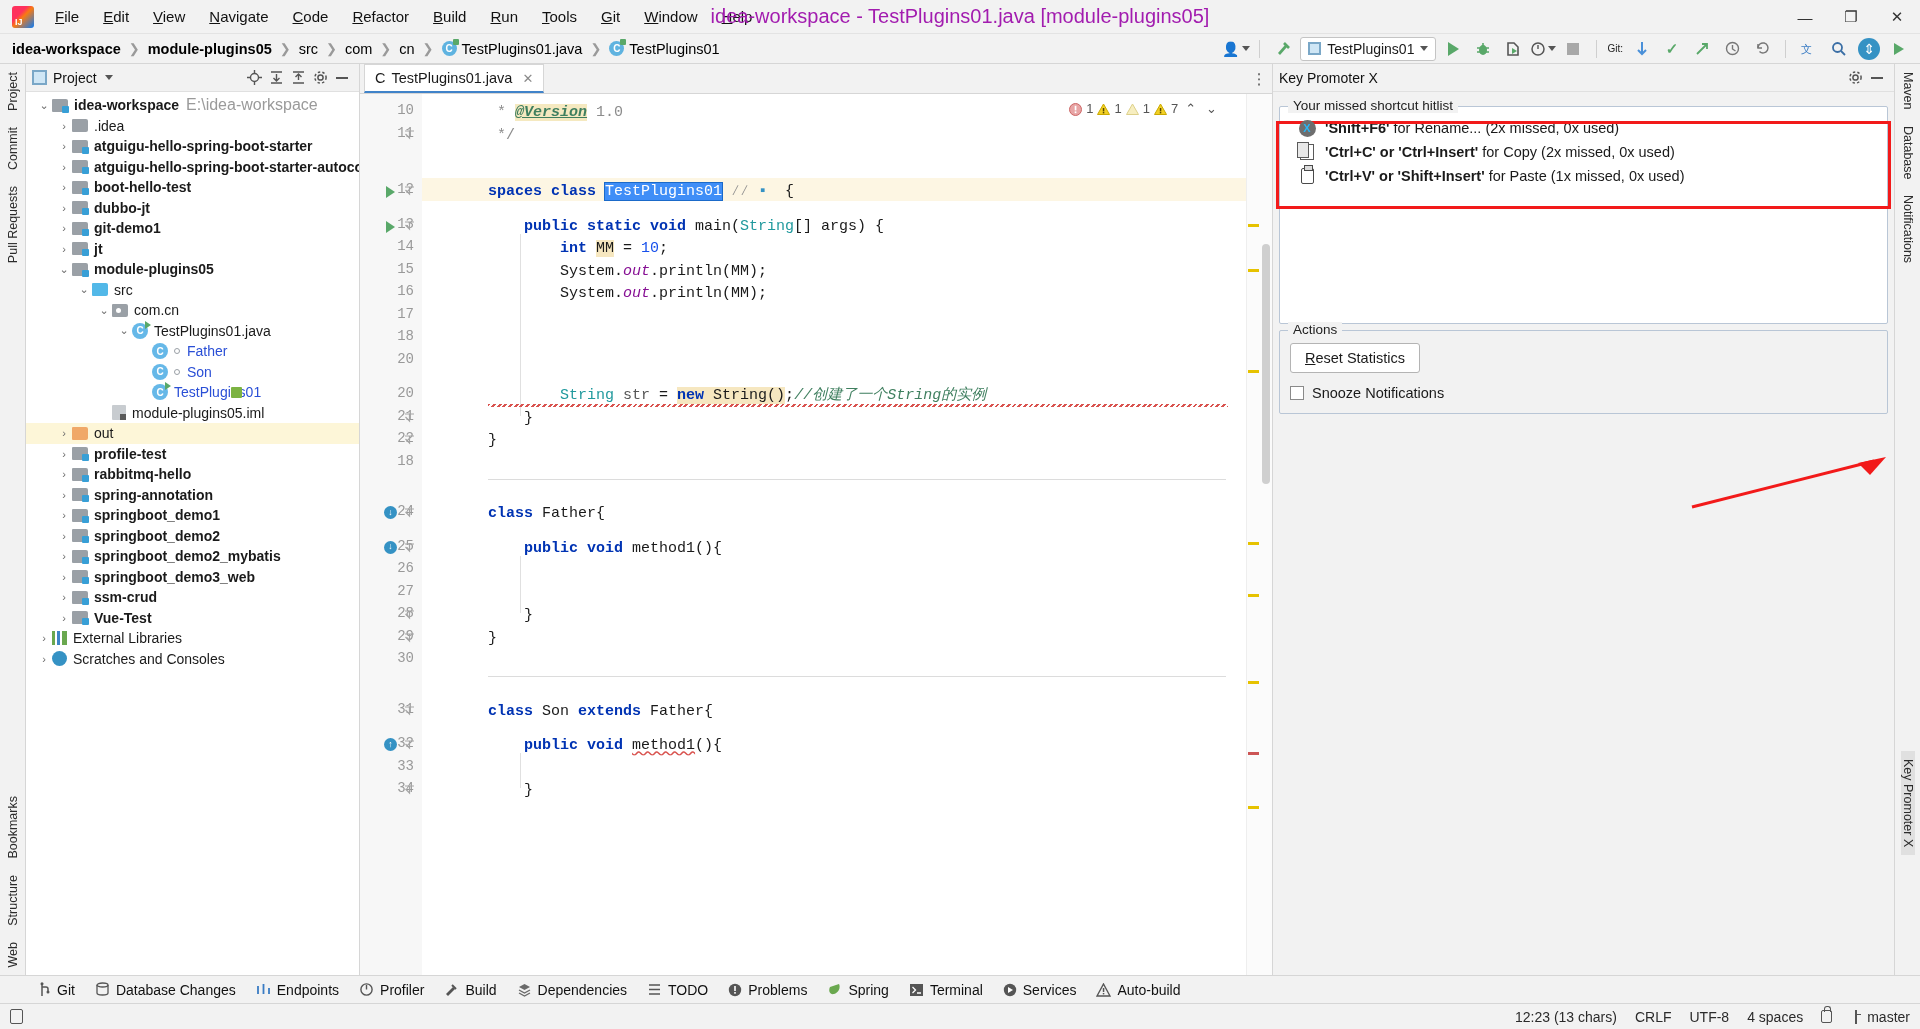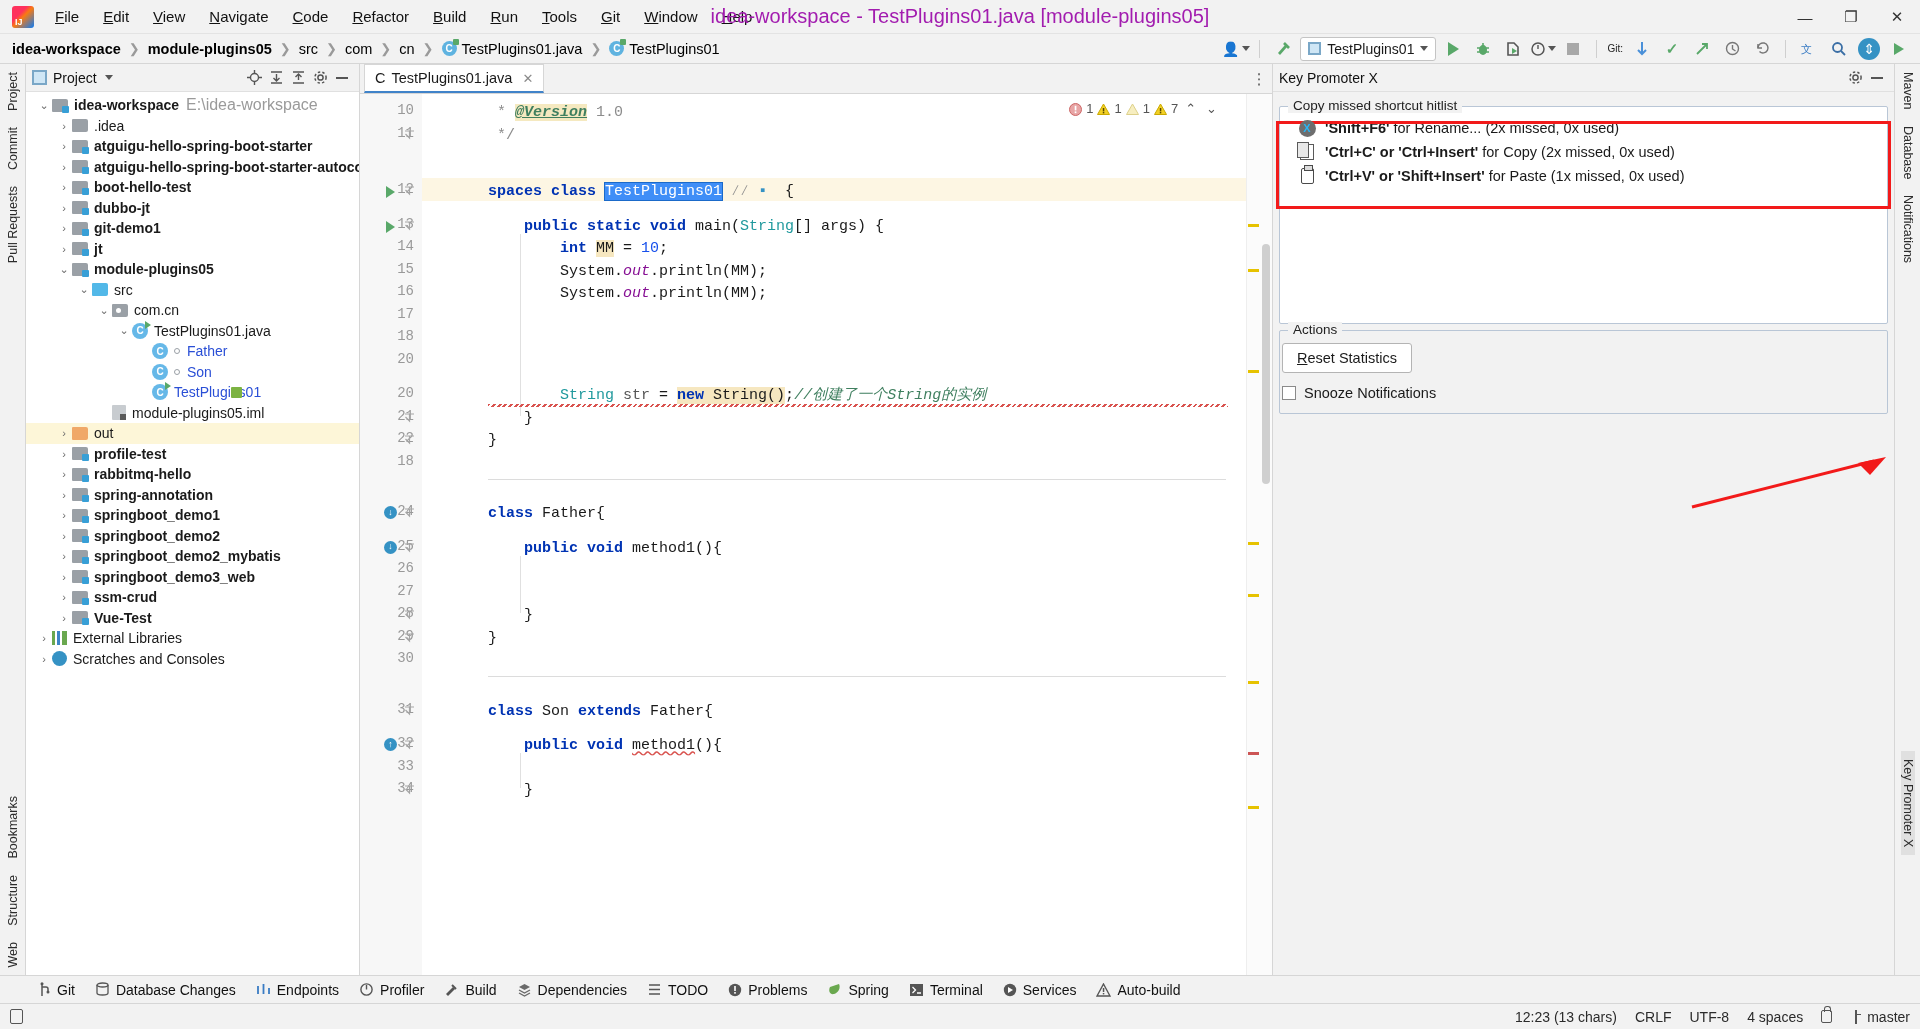--- a/index.html
+++ b/index.html
@@ -172,21 +172,21 @@
   .ico-copy { width:14px;height:16px;border:1.6px solid #5a5a5a;background:#fff;position:relative;}
   .ico-copy::before{content:"";position:absolute;left:-4px;top:-3px;width:10px;height:14px;
      border:1.6px solid #5a5a5a;background:#e8e8e8;}
   .ico-paste{ width:13px;height:16px;border:1.6px solid #4a4a4a;border-radius:2px;background:#fff;position:relative;}
   .ico-paste::before{content:"";position:absolute;left:2px;top:-4px;width:7px;height:4px;
      border:1.6px solid #4a4a4a;background:#dcdcdc;}
   .sc-text b { font-weight:bold; }
   .cn-note { color:#d42f2f; font-size:16.5px; padding:28px 0 0 22px; }
   .suppress { flex:1; margin-top:14px; margin-bottom:8px; display:flex;
      align-items:center; justify-content:center; color:#9a9a9a; font-size:14.5px; }
-  .actions { height:84px; margin:6px 0 8px 0; padding:12px 0 0 2px; background:#f2f2f2; }
+  .actions { height:84px; margin:6px 0 8px 0; padding:12px 0 0 10px; background:#f2f2f2; }
   .btn { display:inline-block; padding:6px 14px; border:1px solid #b4b4b4; border-radius:3px;
     background:#fff; font-size:14.5px; }
   .btn u { text-decoration:underline; }
   .chk-row { display:flex; align-items:center; gap:8px; margin-top:12px; font-size:14.5px; }
   .chk { width:14px;height:14px;border:1px solid #8a8a8a; background:#fff; flex:none; }
 
   
   .ann-arrow { position:absolute; pointer-events:none; }
 
   
@@ -753,21 +753,21 @@
             </svg>
           </span>
         <span class="ph-ic">
             <span class="minus"></span>
           </span>
       </div>
 
       <div class="kp-content">
 
         <div class="grp hitlist" style="position:relative;">
-          <span class="grp-title">Copy missed shortcut hitlist</span>
+          <span class="grp-title">Your missed shortcut hitlist</span>
           <div class="redbox"></div>
 
           <div style="padding-top:9px;">
             <div class="sc-row">
               <span class="sc-ico">
                   <span class="ico-rename">X</span>
                 </span>
               <span class="sc-text"><b>'Shift+F6'</b><span> for Rename... </span><span>(2x missed, 0x used)</span></span>
             </div>
             <div class="sc-row">

